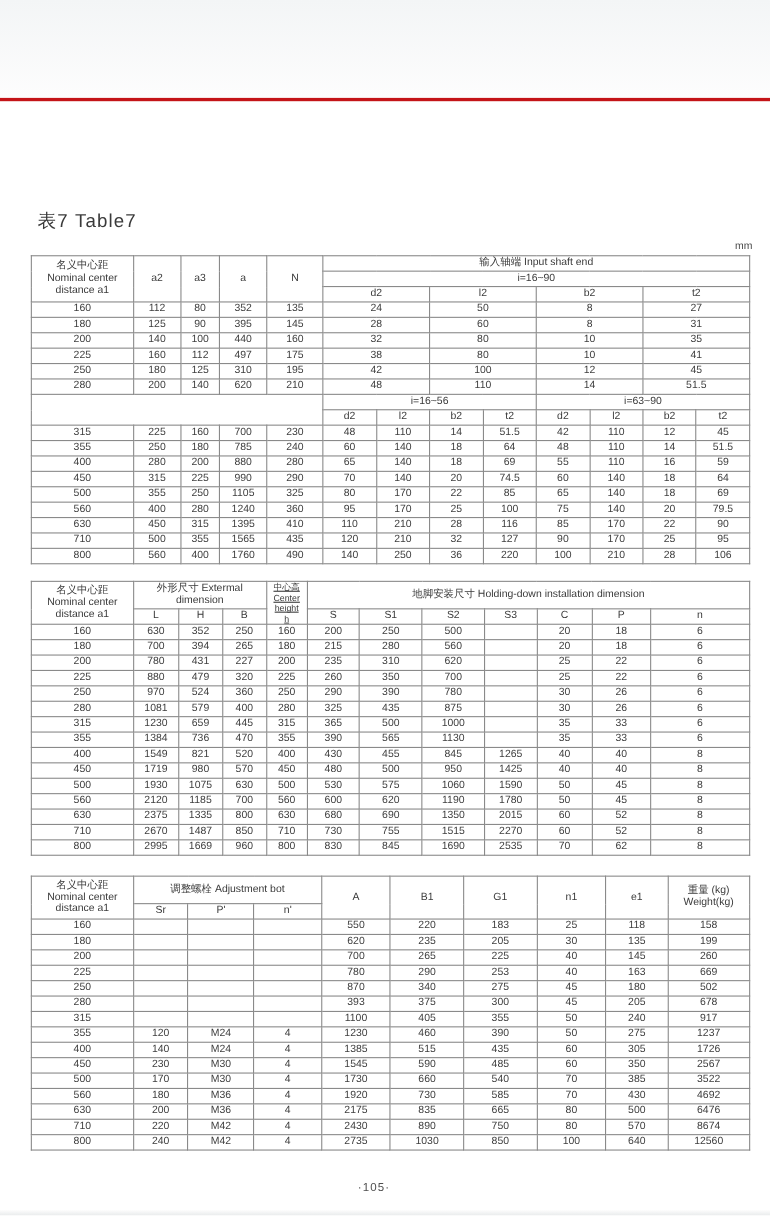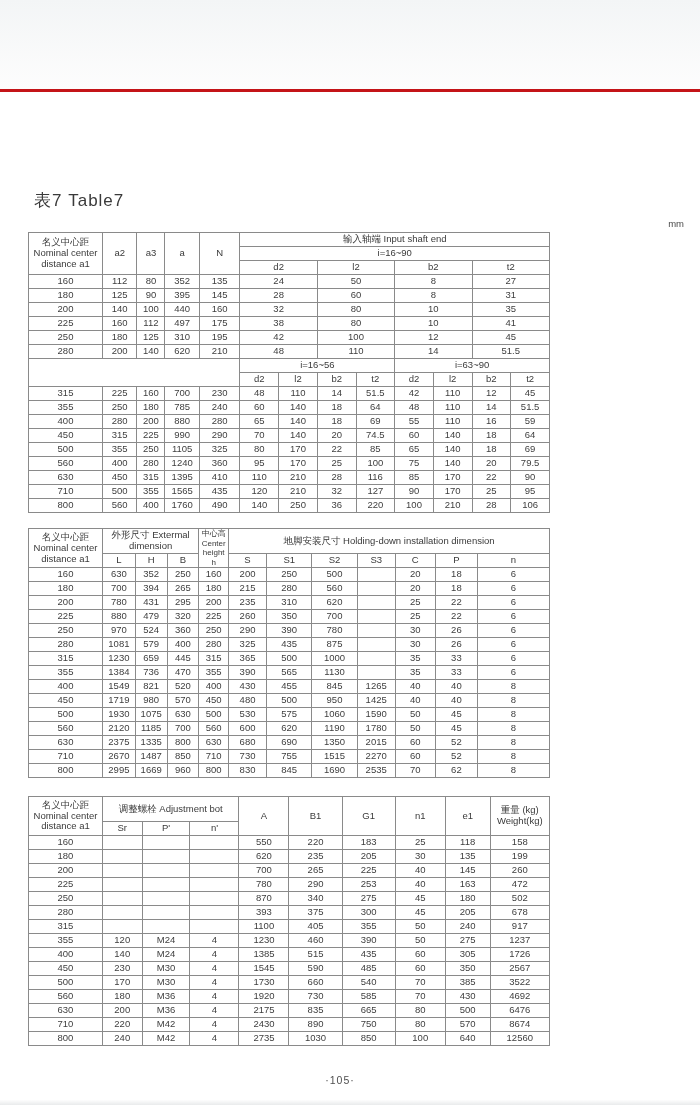--- a/index.html
+++ b/index.html
@@ -20,36 +20,36 @@
   }
   .page-heading{
     position:absolute;left:22px;top:189px;
     font-size:17px;color:#3a3a3a;letter-spacing:1px;margin-left:12px;
   }
   .unit-label{
     position:absolute;right:16px;top:218px;
     font-size:9.5px;color:#4a4a4a;text-align:center;
   }
   table.t{
-    position:absolute;left:28px;width:522px;
+    position:absolute;left:28px;width:654px;
     border-collapse:collapse;table-layout:fixed;
     font-size:9.5px;color:#3e3e3e;
   }
   table.t td{
     border:1px solid #8a8a8a;
     text-align:center;vertical-align:middle;
     padding:0 1px;height:13px;line-height:1.15;
     white-space:pre-line;overflow:hidden;
   }
   table.t{border:1px solid #6f6f6f;}
   #t1{top:232px;}
   #t2{top:528px;}
   #t3{top:796px;}
   table.t td.hd{color:#3a3a3a;}
-  table.t td.hsm{font-size:8px;line-height:1.2;}
+  table.t td.hsm{font-size:8px;line-height:1.2;text-decoration:underline;}
   #t2 tr:first-child td, #t3 tr:first-child td{height:24px;}
   .page-number{
     position:absolute;left:0;top:1074px;width:680px;
     text-align:center;font-size:10.5px;color:#4f4f4f;letter-spacing:1px;
   }
   .bottom-edge{
     position:absolute;left:0;top:1100px;width:700px;height:5px;
     background:linear-gradient(#fdfdfd,#e9ebec);
   }
 </style>
@@ -380,21 +380,21 @@
         <td>560</td>
         <td></td>
         <td>20</td>
         <td>18</td>
         <td>6</td>
       </tr>
       <tr>
         <td>200</td>
         <td>780</td>
         <td>431</td>
-        <td>295</td>
+        <td>227</td>
         <td>200</td>
         <td>235</td>
         <td>310</td>
         <td>620</td>
         <td></td>
         <td>25</td>
         <td>22</td>
         <td>6</td>
       </tr>
       <tr>
@@ -639,21 +639,21 @@
       <tr>
         <td>225</td>
         <td></td>
         <td></td>
         <td></td>
         <td>780</td>
         <td>290</td>
         <td>253</td>
         <td>40</td>
         <td>163</td>
-        <td>472</td>
+        <td>669</td>
       </tr>
       <tr>
         <td>250</td>
         <td></td>
         <td></td>
         <td></td>
         <td>870</td>
         <td>340</td>
         <td>275</td>
         <td>45</td>

